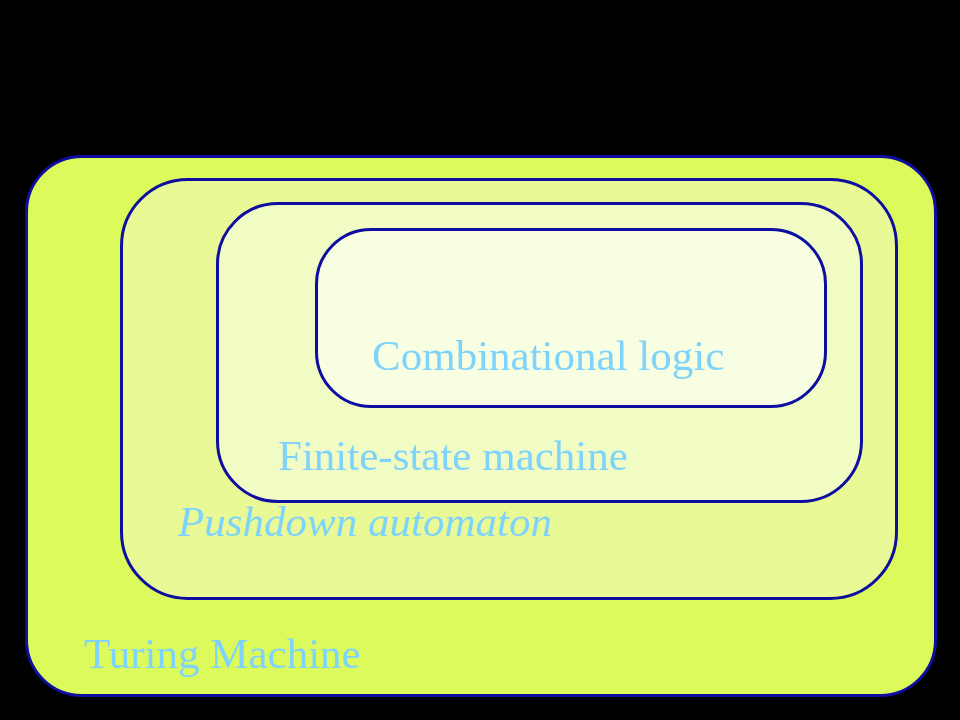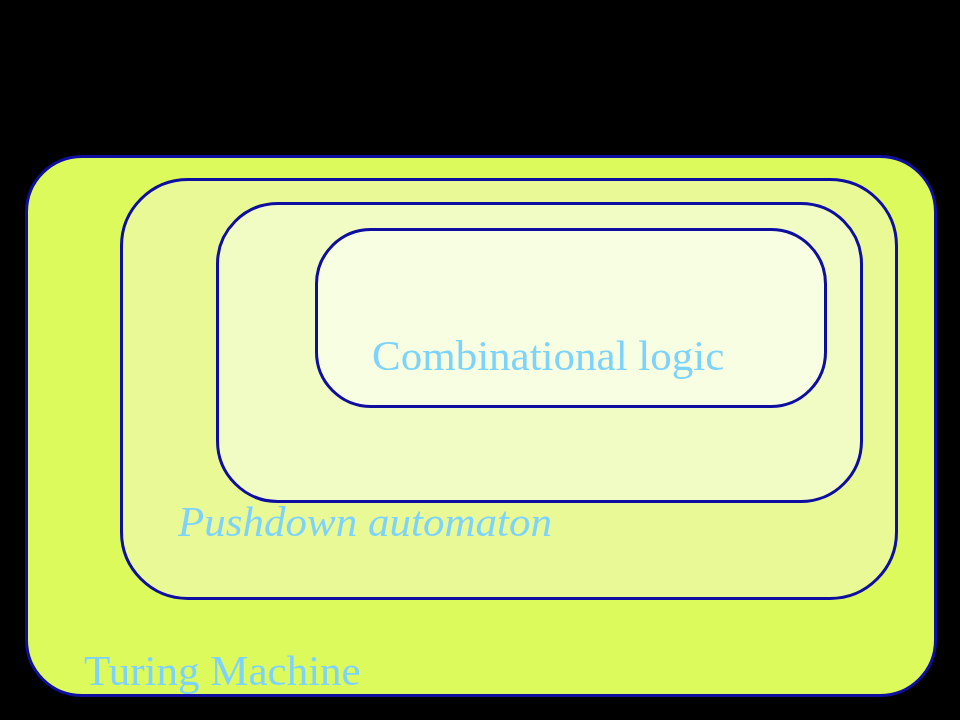--- a/index.html
+++ b/index.html
@@ -49,39 +49,40 @@
     height: 180px;
     border-radius: 56px;
   }
   .set-label {
     position: absolute;
     font-size: 43px;
     line-height: 1;
     color: #7dd3fc;
     white-space: nowrap;
   }
-  .label-turing        { left: 84px;  top: 649px; }
+  .label-turing        { left: 84px;  top: 632px; }
   .label-pushdown      { left: 178px; top: 500px; font-style: italic; }
   .label-finite        { left: 278px; top: 434px; }
   .label-combinational { left: 372px; top: 334px; }
 </style>
 </head>
 <body>
 
 <div class="canvas">
 
   <div class="set-box set-turing" style="background-color: rgb(221, 250, 92); border-color: rgb(14, 14, 160);">
     <div class="set-box set-pushdown" style="background-color: rgb(232, 249, 150); border-color: rgb(14, 14, 160);">
       <div class="set-box set-finite" style="background-color: rgb(241, 251, 196); border-color: rgb(14, 14, 160);">
         <div class="set-box set-combinational" style="background-color: rgb(248, 254, 226); border-color: rgb(14, 14, 160);">
         </div>
       </div>
     </div>
   </div>
 
   <span class="set-label label-combinational">Combinational logic</span>
 
+  <span class="set-label label-finite">Finite-state machine</span>
 
   <span class="set-label label-pushdown">Pushdown automaton</span>
 
   <span class="set-label label-turing">Turing Machine</span>
 
 </div>
 
 </body></html>

